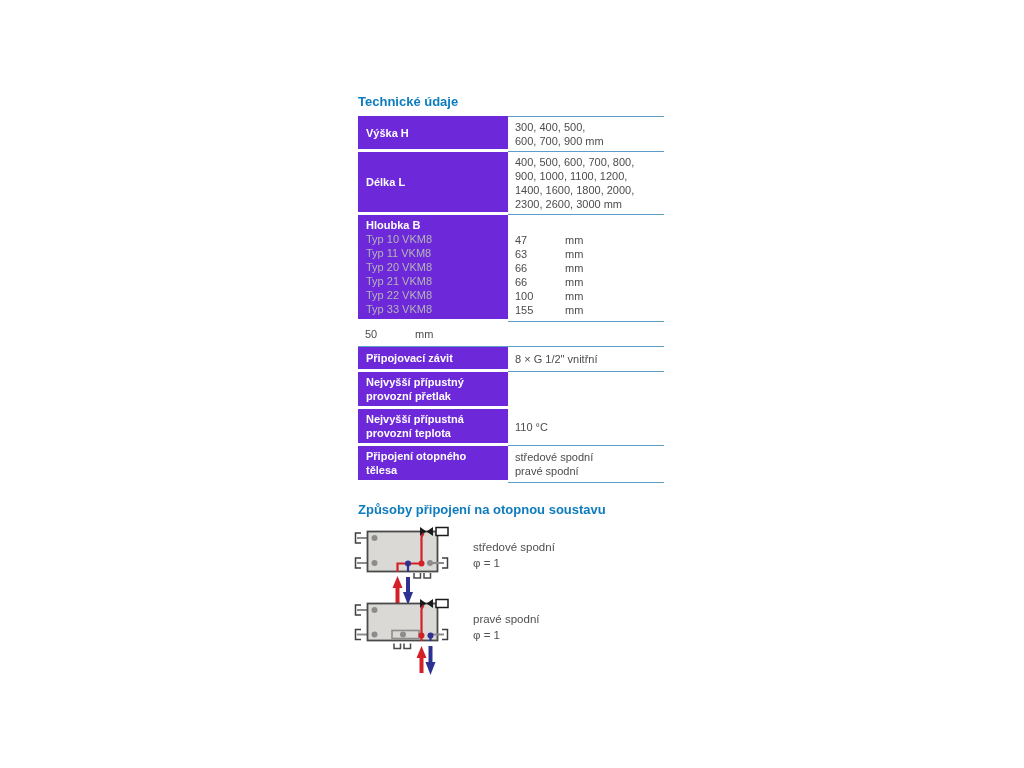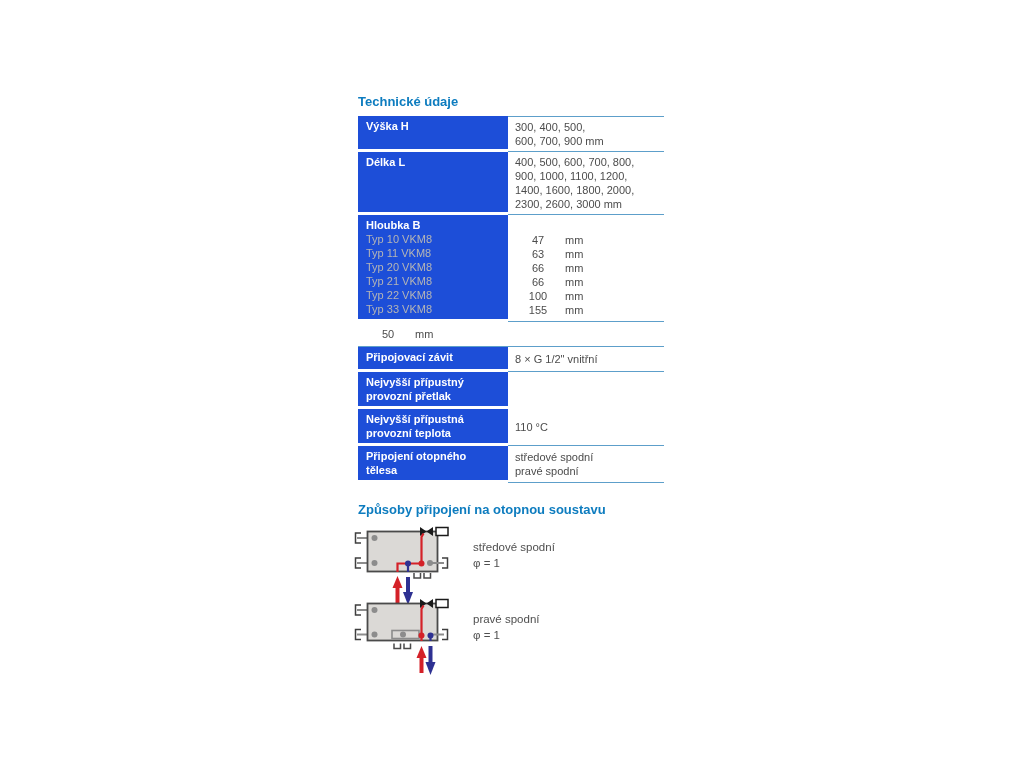--- a/index.html
+++ b/index.html
@@ -3,30 +3,30 @@
 <meta charset="utf-8">
 <style>
   html,body{margin:0;padding:0;background:#fff;}
   .page{position:relative;width:1024px;height:768px;background:#ffffff;overflow:hidden;
         font-family:"Liberation Sans",sans-serif;}
   h2.sec-title{margin:0 0 7px 0;font-size:13px;font-weight:bold;color:#0d7cbf;}
   
   .tech{position:absolute;left:358px;top:94px;width:306px;}
   .ttable{width:306px;}
   .trow{display:flex;min-height:25px;}
-  .tleft{width:150px;flex:none;background:#1d4ed8;color:#ffffff;font-weight:bold;
+  .tleft{width:150px;flex:none;background:#6d28d9;color:#ffffff;font-weight:bold;
          font-size:11px;line-height:14px;padding:3px 8px;box-sizing:border-box;
-         border-bottom:3px solid #ffffff;display:flex;flex-direction:column;justify-content:flex-start;}
+         border-bottom:3px solid #ffffff;display:flex;flex-direction:column;justify-content:center;}
   .tright{flex:1;font-size:11px;line-height:14px;color:#4c4c4c;padding:3px 7px;
           box-sizing:border-box;border-bottom:1px solid #5d9fca;
           display:flex;flex-direction:column;justify-content:center;}
   .trow:first-child .tright{border-top:1px solid #5d9fca;}
   .typ{color:#b5b5b5;font-weight:normal;}
   .blankline{height:14px;}
-  .num{display:inline-block;width:46px;text-align:center;}
+  .num{display:inline-block;width:46px;text-align:left;}
   .unit{margin-left:4px;}
   
   .conn{position:absolute;left:358px;top:502px;width:320px;}
   .diagram{position:absolute;left:352px;}
   .d1{top:526px;}
   .d2{top:596px;}
   .dlabel{position:absolute;left:473px;font-size:11.5px;color:#4f4f4f;line-height:14px;}
   .l1a{top:540px;}  .l1b{top:556px;}
   .l2a{top:612px;}  .l2b{top:628px;}
 </style>

